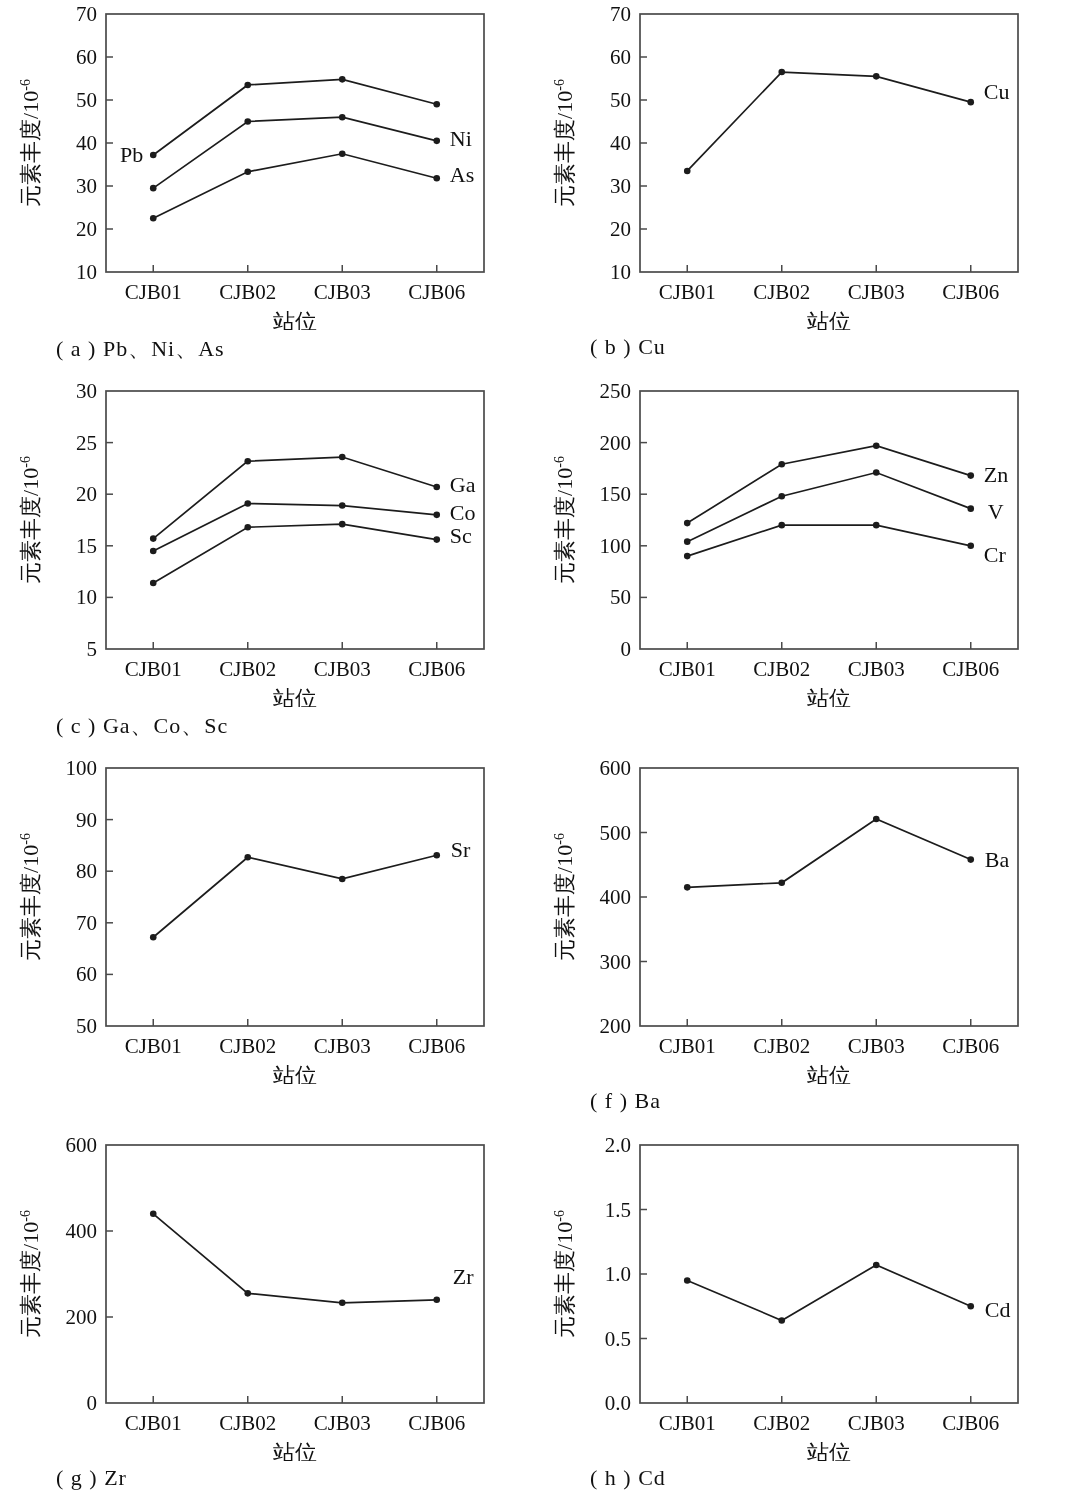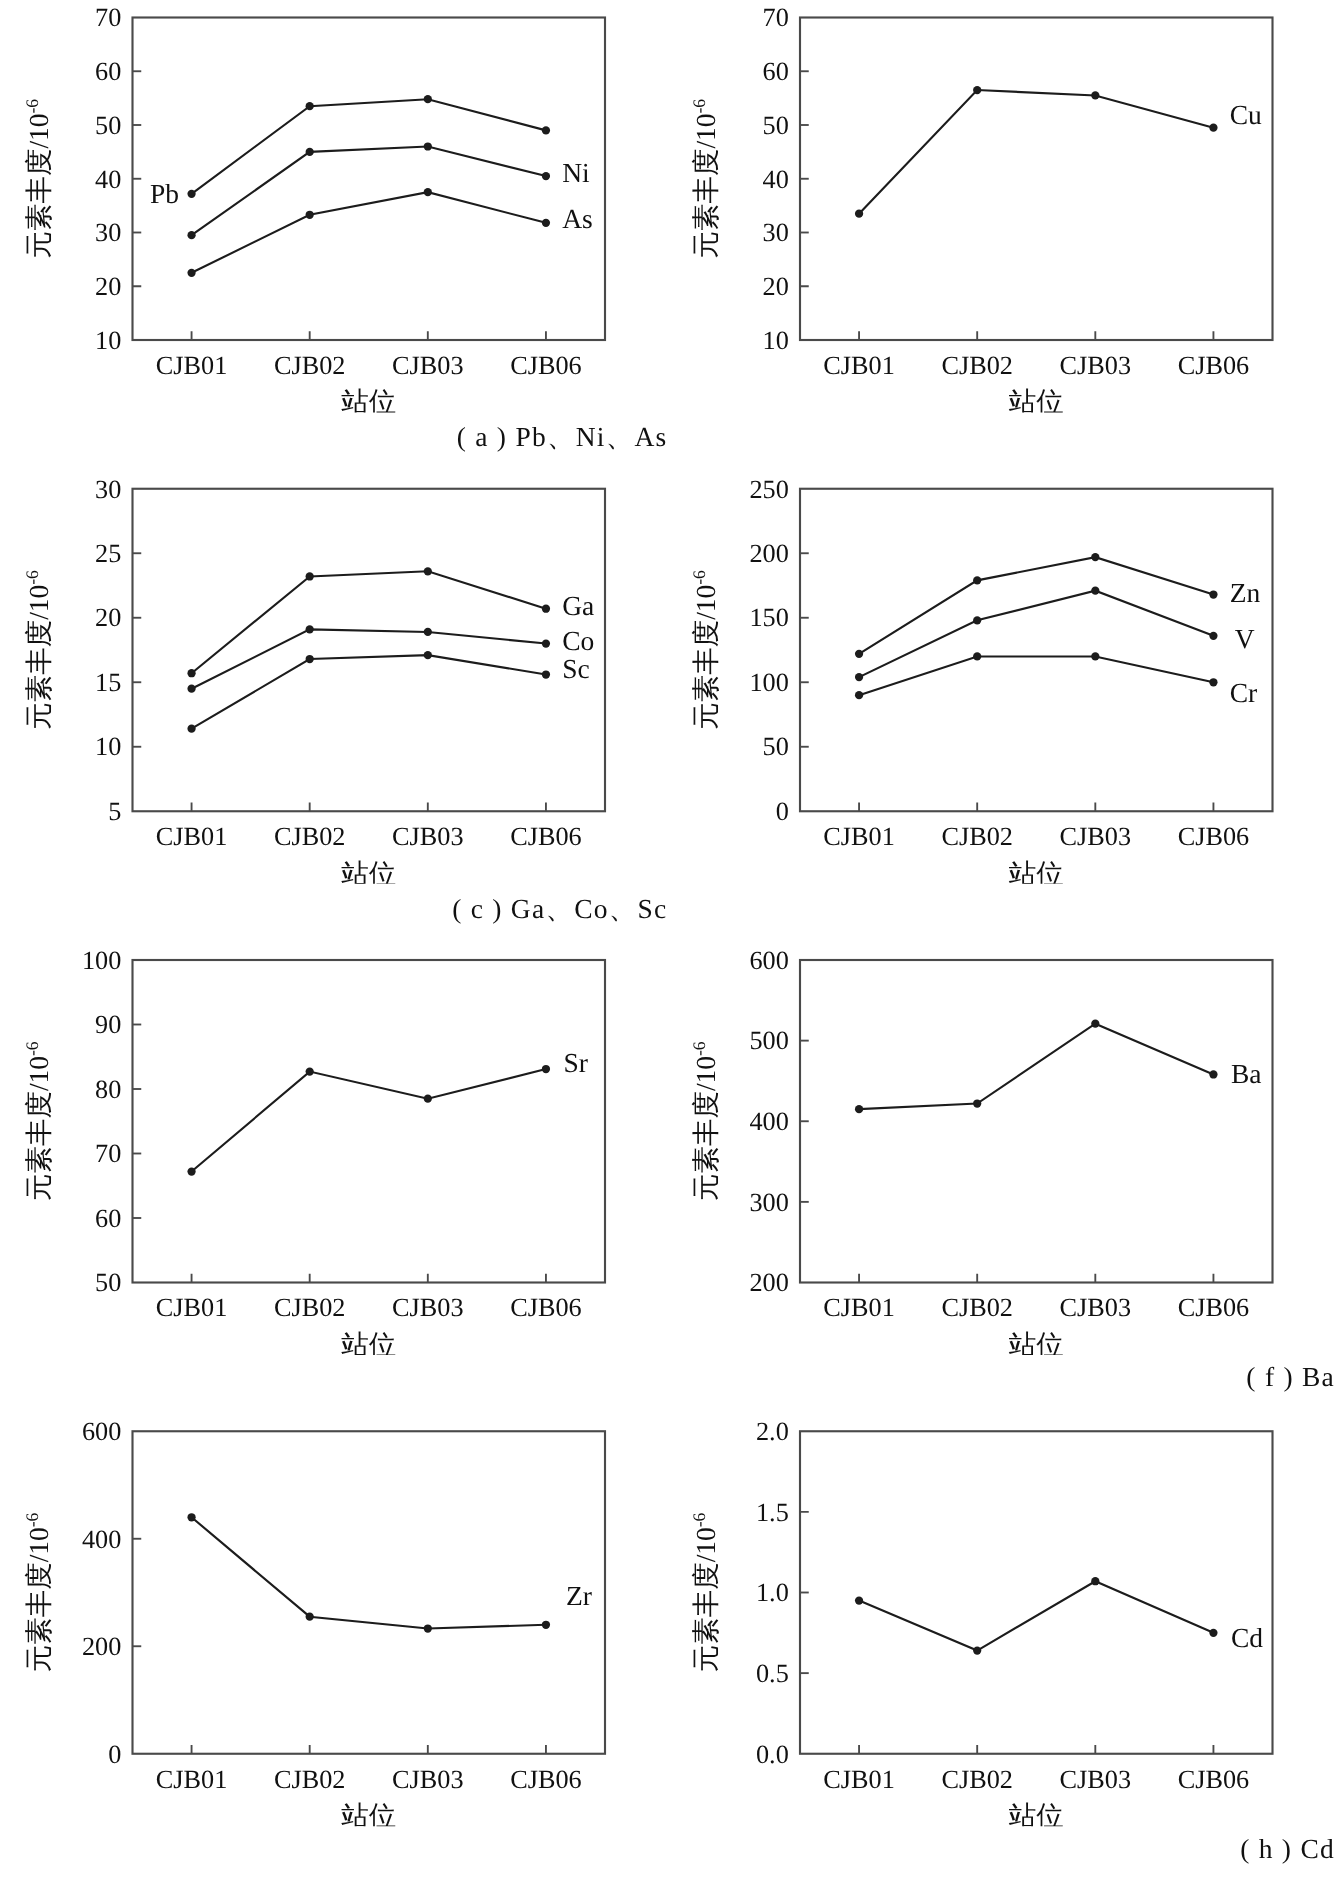--- a/index.html
+++ b/index.html
@@ -9,21 +9,21 @@
     grid-template-columns:534px 534px;
     grid-auto-rows:377px;
     width:1068px;
     background:#ffffff;
   }
   figure{margin:0;padding:0;width:534px;height:377px;overflow:hidden;}
   figcaption{
     width:534px;
     box-sizing:border-box;
     padding-left:56px;      
-    text-align:right;
+    text-align:left;
     font-size:22px;
     color:#111111;
     letter-spacing:1px;
   }
   svg text{
     font-family:"Liberation Serif","DejaVu Serif",serif;
     fill:#111111;
   }
 </style>
 </head>
@@ -117,20 +117,21 @@
         <text transform="translate(38 143) rotate(-90)" text-anchor="middle" font-size="22"><tspan>元素丰度/10</tspan><tspan dy="-8" font-size="14">-6</tspan></text>
         <g>
           <polyline points="153.25,170.95 247.75,72.04999999999998 342.25,76.35 436.75,102.15" fill="none" stroke="#1c1c1c" stroke-width="1.7"></polyline>
           <circle cx="153.25" cy="170.95" r="3.3" fill="#1c1c1c"></circle>
           <circle cx="247.75" cy="72.04999999999998" r="3.3" fill="#1c1c1c"></circle>
           <circle cx="342.25" cy="76.35" r="3.3" fill="#1c1c1c"></circle>
           <circle cx="436.75" cy="102.15" r="3.3" fill="#1c1c1c"></circle>
           <text x="449.75" y="99.15" text-anchor="start" font-size="22">Cu</text>
         </g>
       </svg>
+    <figcaption>( b ) Cu</figcaption>
   </figure>
   <figure>
     <svg id="svg-2" width="534" height="330" viewBox="0 0 534 330">
         <rect x="106" y="14" width="378" height="258" fill="none" stroke="#4a4a4a" stroke-width="1.7"></rect>
         <g>
           <text x="97" y="279" text-anchor="end" font-size="21">5</text>
           <line x1="106" y1="220.4" x2="113" y2="220.4" stroke="#4a4a4a" stroke-width="1.5"></line>
           <text x="97" y="227.4" text-anchor="end" font-size="21">10</text>
           <line x1="106" y1="168.8" x2="113" y2="168.8" stroke="#4a4a4a" stroke-width="1.5"></line>
           <text x="97" y="175.8" text-anchor="end" font-size="21">15</text>
@@ -330,20 +331,21 @@
         <text transform="translate(38 143) rotate(-90)" text-anchor="middle" font-size="22"><tspan>元素丰度/10</tspan><tspan dy="-8" font-size="14">-6</tspan></text>
         <g>
           <polyline points="153.25,82.80000000000001 247.75,162.35000000000002 342.25,171.81 436.75,168.8" fill="none" stroke="#1c1c1c" stroke-width="1.7"></polyline>
           <circle cx="153.25" cy="82.80000000000001" r="3.3" fill="#1c1c1c"></circle>
           <circle cx="247.75" cy="162.35000000000002" r="3.3" fill="#1c1c1c"></circle>
           <circle cx="342.25" cy="171.81" r="3.3" fill="#1c1c1c"></circle>
           <circle cx="436.75" cy="168.8" r="3.3" fill="#1c1c1c"></circle>
           <text x="452.75" y="152.8" text-anchor="start" font-size="22">Zr</text>
         </g>
       </svg>
+    <figcaption>( g ) Zr</figcaption>
   </figure>
   <figure>
     <svg id="svg-7" width="534" height="330" viewBox="0 0 534 330">
         <rect x="106" y="14" width="378" height="258" fill="none" stroke="#4a4a4a" stroke-width="1.7"></rect>
         <g>
           <text x="97" y="279" text-anchor="end" font-size="21">0.0</text>
           <line x1="106" y1="207.5" x2="113" y2="207.5" stroke="#4a4a4a" stroke-width="1.5"></line>
           <text x="97" y="214.5" text-anchor="end" font-size="21">0.5</text>
           <line x1="106" y1="143" x2="113" y2="143" stroke="#4a4a4a" stroke-width="1.5"></line>
           <text x="97" y="150" text-anchor="end" font-size="21">1.0</text>

